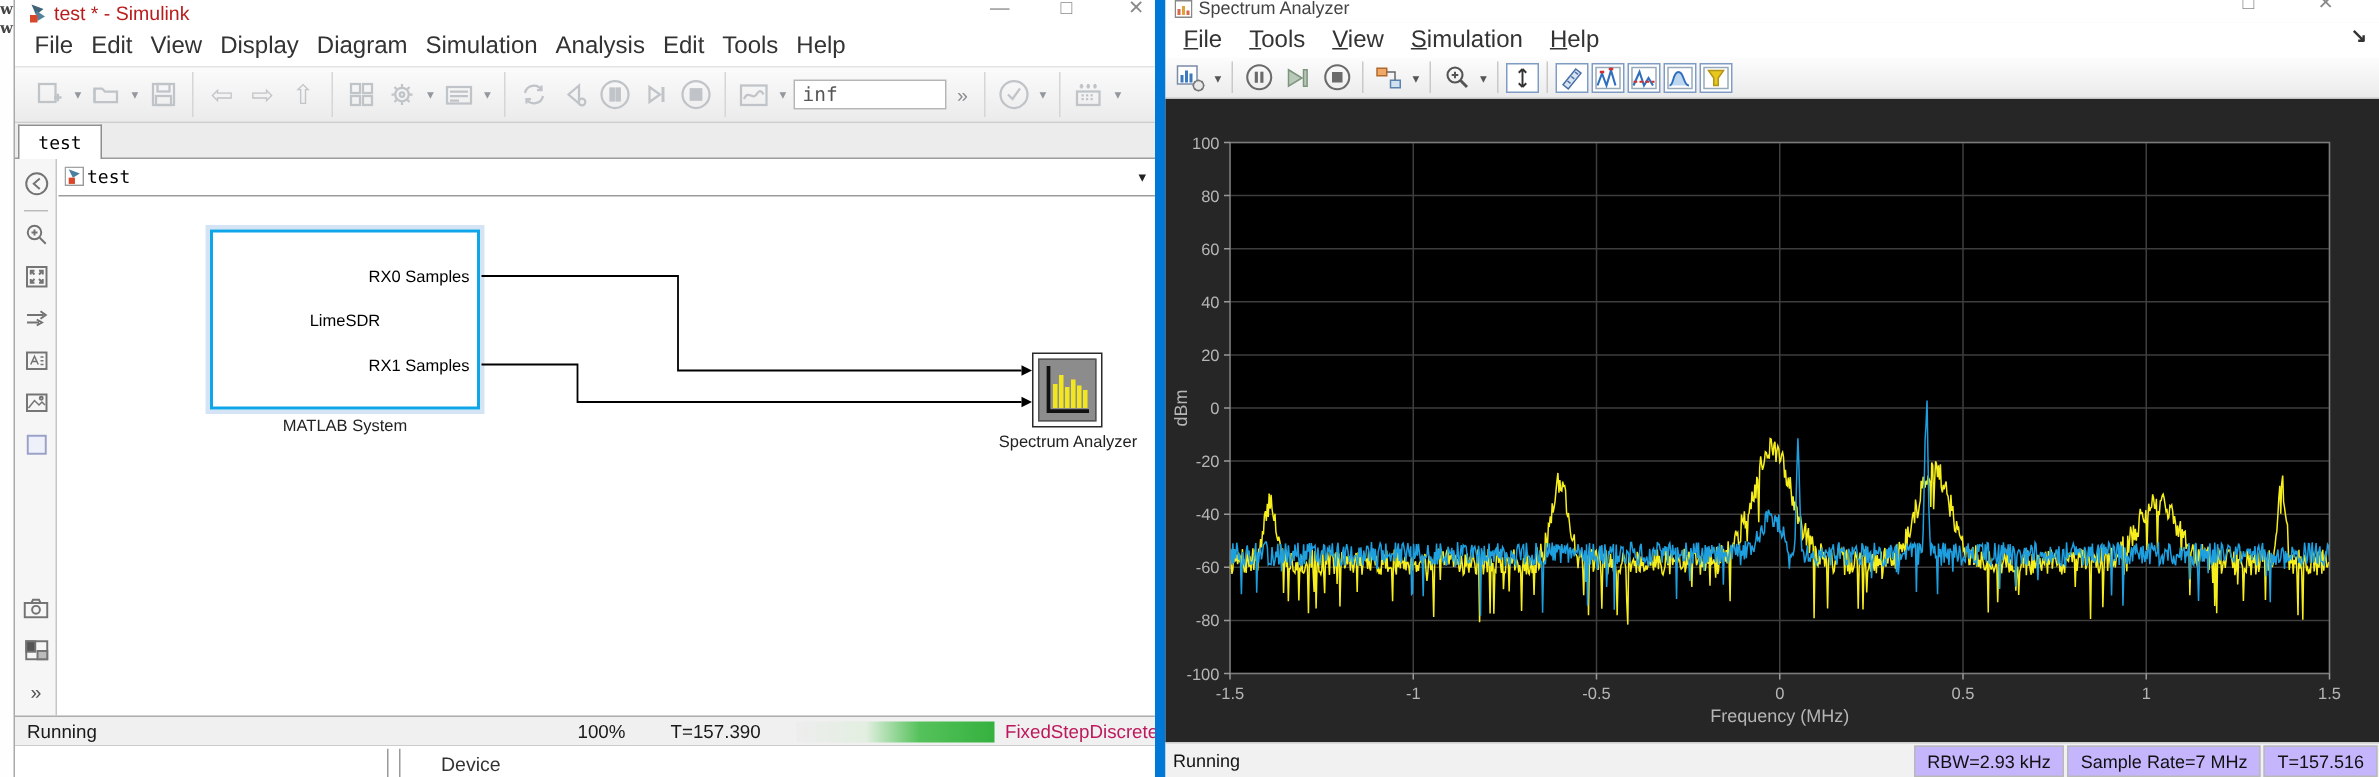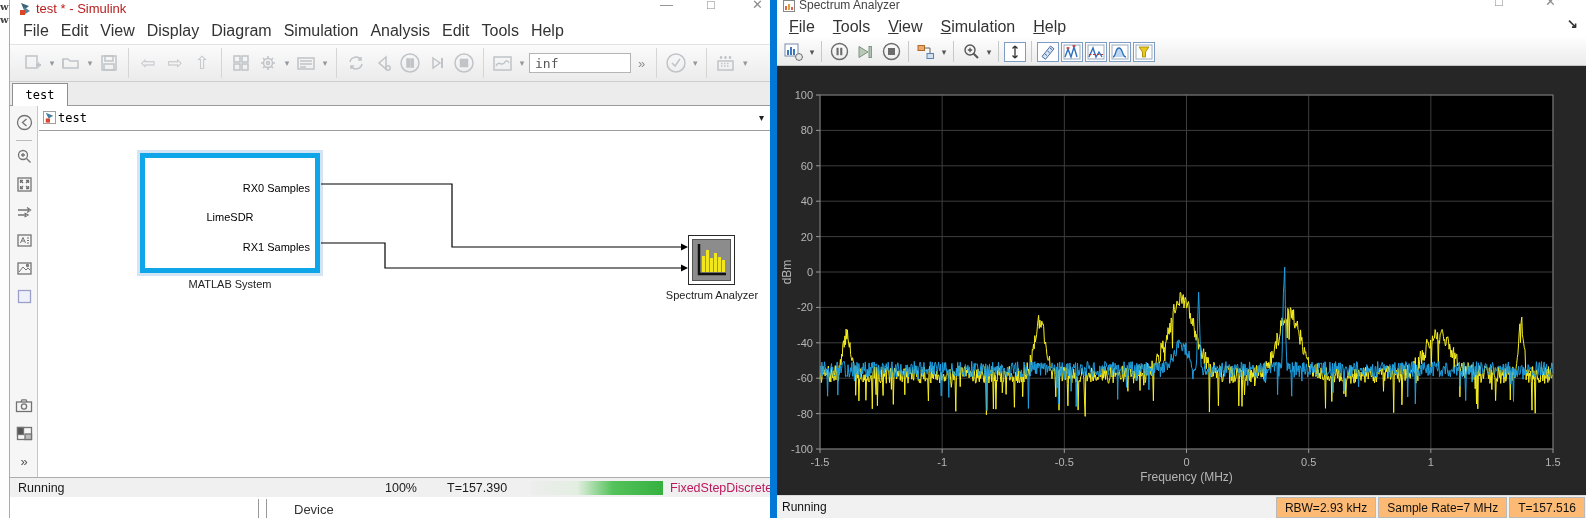--- a/index.html
+++ b/index.html
@@ -35,21 +35,21 @@
   .pal-ic { position:absolute; left:0; width:28px; display:flex; justify-content:center; color:#737373; }
   .pal-ic svg { stroke:#737373; fill:none; stroke-width:1.3; }
   #pal-div { position:absolute; left:6px; top:34px; width:16px; height:1px; background:#bbb; }
 
   #sl-canvas { left:29px; top:0; width:731px; height:371px; background:#fff; }
   #sl-breadcrumb { left:0; top:0; width:100%; height:25px; background:#fff; border-bottom:1px solid #9c9c9c; }
   #bc-label { left:19px; top:5px; font:12px "DejaVu Sans Mono", monospace; color:#000; }
   #bc-dd { right:6px; top:6px; font-size:10px; color:#222; }
   #sl-canvas-body { left:0; top:25px; width:731px; height:346px; }
 
-  #limesdr-block { left:101px; top:22px; width:180px; height:120px; background:#fff; border:5px solid #0ea5e9; box-shadow:0 0 0 3px rgba(160,195,230,.45); }
+  #limesdr-block { left:101px; top:22px; width:180px; height:120px; background:#fff; border:2px solid #0ea5e9; box-shadow:0 0 0 3px rgba(160,195,230,.45); }
   #limesdr-block .port { position:absolute; right:5px; font-size:11px; color:#000; }
   #limesdr-name { position:absolute; left:0; top:53px; width:100%; text-align:center; font-size:11px; color:#000; }
   #limesdr-caption { left:101px; top:147px; width:180px; text-align:center; font-size:11px; color:#222; }
   #spectrum-block { left:649px; top:104px; width:47px; height:50px; background:#fff; border:1px solid #2a2a2a; padding:3px; }
   #spectrum-block-inner { width:100%; height:100%; background:#8c8c8c; border:1px solid #555; }
   #spectrum-caption { left:614px; top:158px; width:118px; text-align:center; font-size:11px; color:#222; line-height:13px; }
 
   #sl-statusbar { left:0; top:477px; width:100%; height:20px; background:#f0f0f0; border-top:1px solid #adadad; font-size:12.5px; color:#1a1a1a; }
   #sl-status-state { left:8px; top:3px; }
   #sl-status-zoom { left:375px; top:3px; }
@@ -71,21 +71,21 @@
   #sa-menubar .mi::first-letter { text-decoration:underline; }
   #sa-dock { right:8px; top:1px; font-size:13px; font-weight:bold; color:#333; }
   #sa-toolbar { left:7px; top:38px; width:809px; height:28px; background:linear-gradient(#fdfdfd,#ebebeb); border-bottom:1px solid #c4c4c4; display:flex; align-items:center; gap:2px; padding-left:5px; }
   .sa-tbi { width:24px; height:22px; display:flex; align-items:center; justify-content:center; }
   .sa-sep { width:1px; height:21px; background:#c9c9c9; margin:0 3px; }
   .sa-frame { border:1px solid #7e9cc4; background:#fff; width:22px; height:20px; }
   #sa-plotwrap { left:7px; top:66px; width:809px; height:429px; background:#262626; }
   #sa-statusbar { left:7px; top:495px; width:809px; height:23px; background:#f1f1f1; border-top:1px solid #dcdcdc; font-size:12px; color:#111; }
   #sa-status-state { left:5px; top:4px; }
   #sa-status-cells { position:absolute; right:1px; top:1px; display:flex; height:21px; }
-  .sa-cell { border:1px solid #b9b9b9; margin-left:2px; padding:3px 8px 0 8px; font-size:12px; color:#111; background:#fdba74; white-space:nowrap; }
+  .sa-cell { border:1px solid #b9b9b9; margin-left:2px; padding:3px 8px 0 8px; font-size:12px; color:#111; background:#c4b5fd; white-space:nowrap; }
 </style>
 </head>
 <body>
 
 <div id="stage">
 
   <div class="abs" id="edge-sliver">
     <span style="top:1px">w</span>
     <span style="top:14px">w</span>
   </div>

